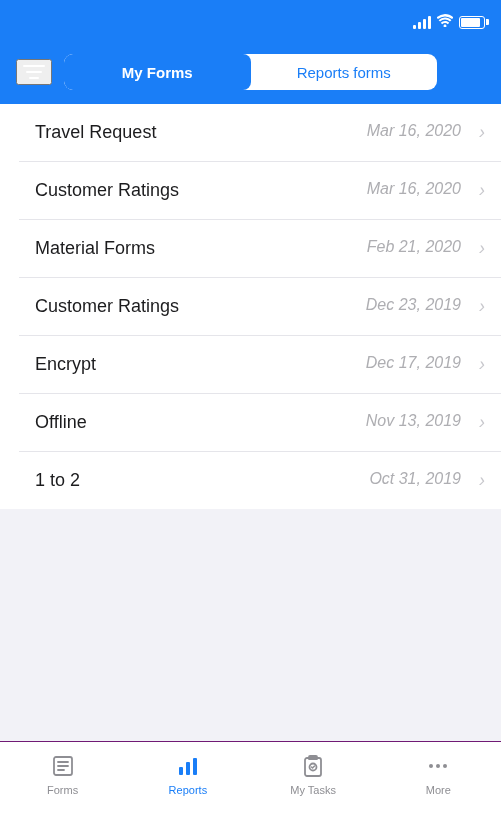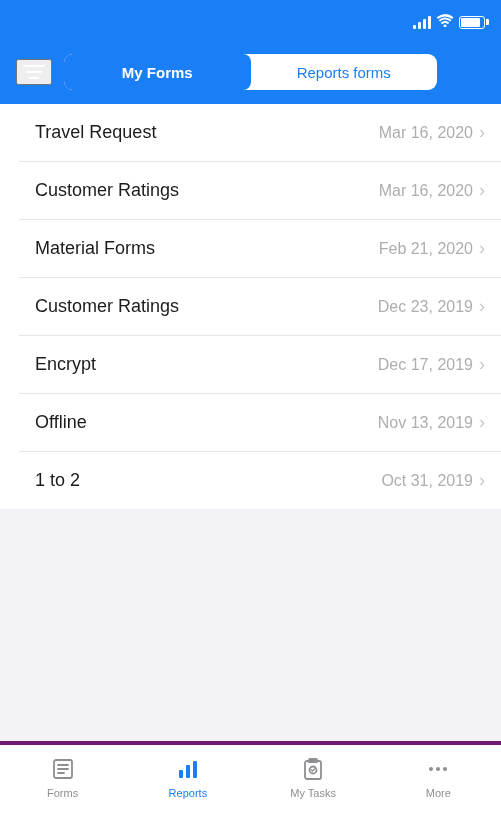--- a/index.html
+++ b/index.html
@@ -165,22 +165,22 @@
     }
 
     .item-name {
       font-size: 18px;
       color: #1c1c1e;
       font-weight: 400;
     }
 
     .item-right {
       display: flex;
-      align-items: center;
-      gap: 6px;
+      gap: 18px;
+      font-style: italic;
     }
 
     .item-date {
       font-size: 16px;
       color: #aeaeb2;
       font-weight: 400;
     }
 
     .chevron {
       color: #c7c7cc;
@@ -188,21 +188,21 @@
       font-weight: 400;
     }
 
     
     .bottom-nav {
       position: absolute;
       bottom: 0;
       left: 0;
       right: 0;
       background: white;
-      border-top: 4px solid #701a75;
+      border-top: 1px solid #701a75;
       height: 83px;
       display: flex;
       align-items: flex-start;
       padding-top: 10px;
     }
 
     .nav-item {
       flex: 1;
       display: flex;
       flex-direction: column;

